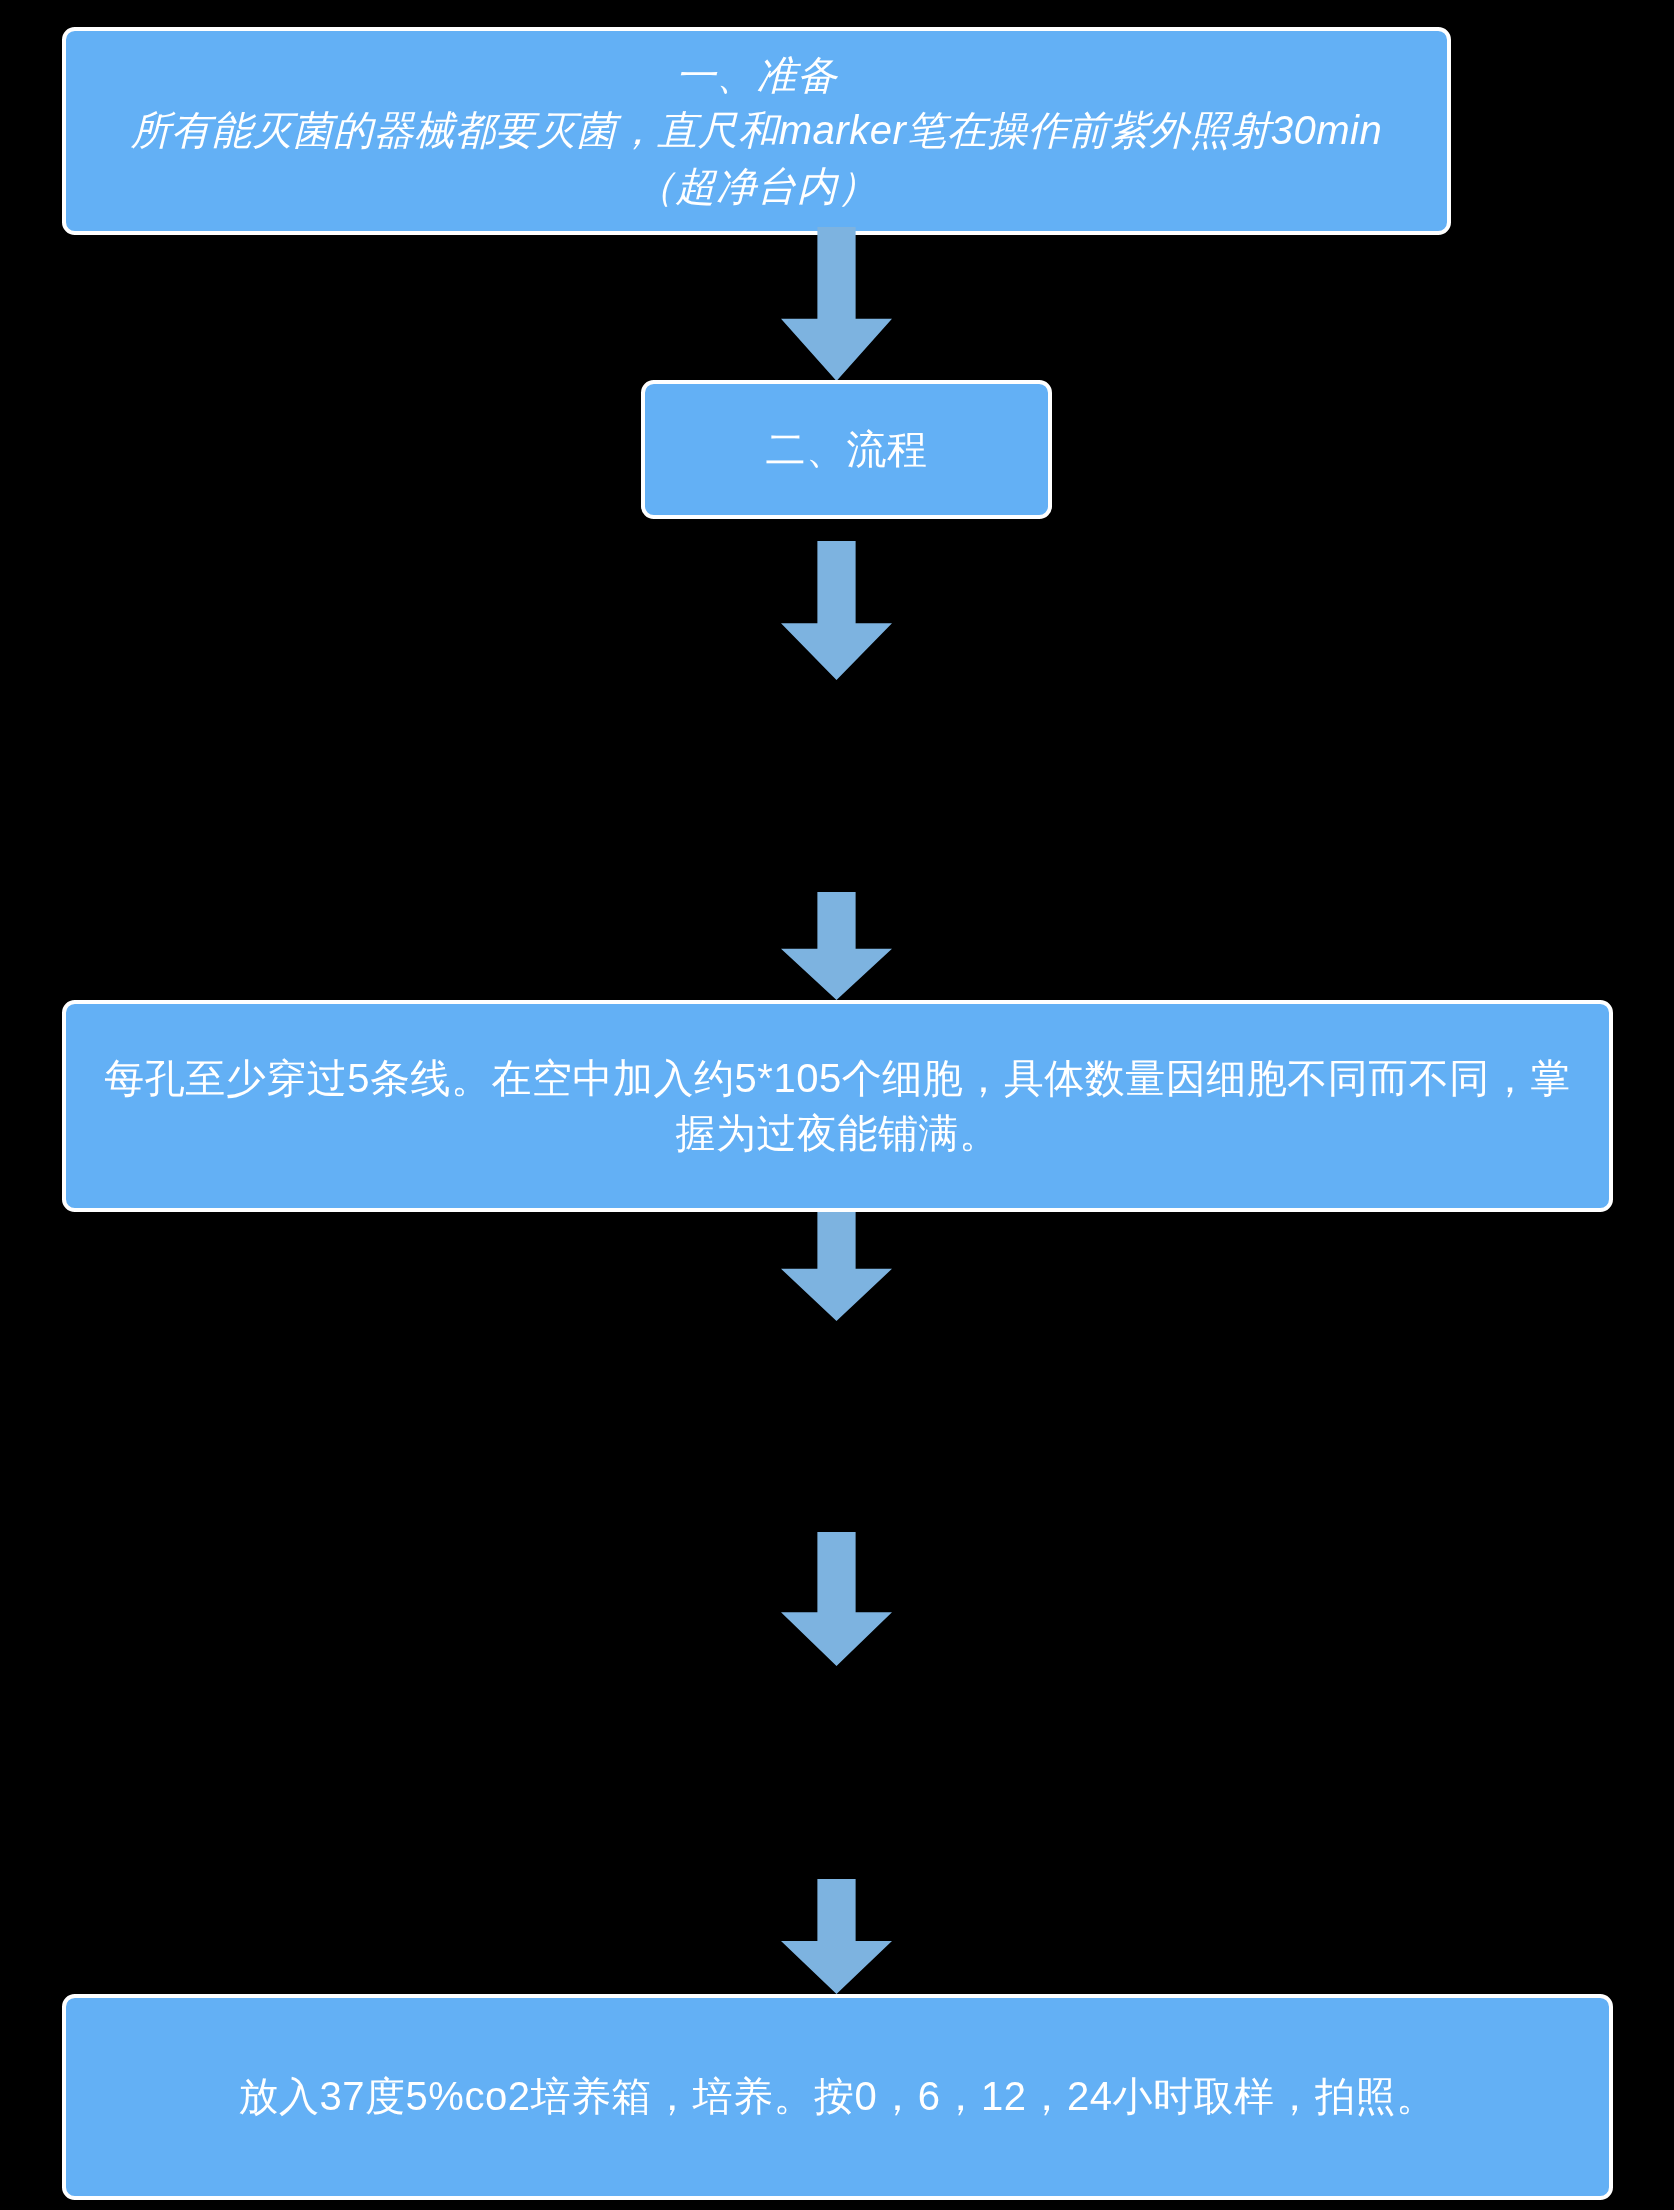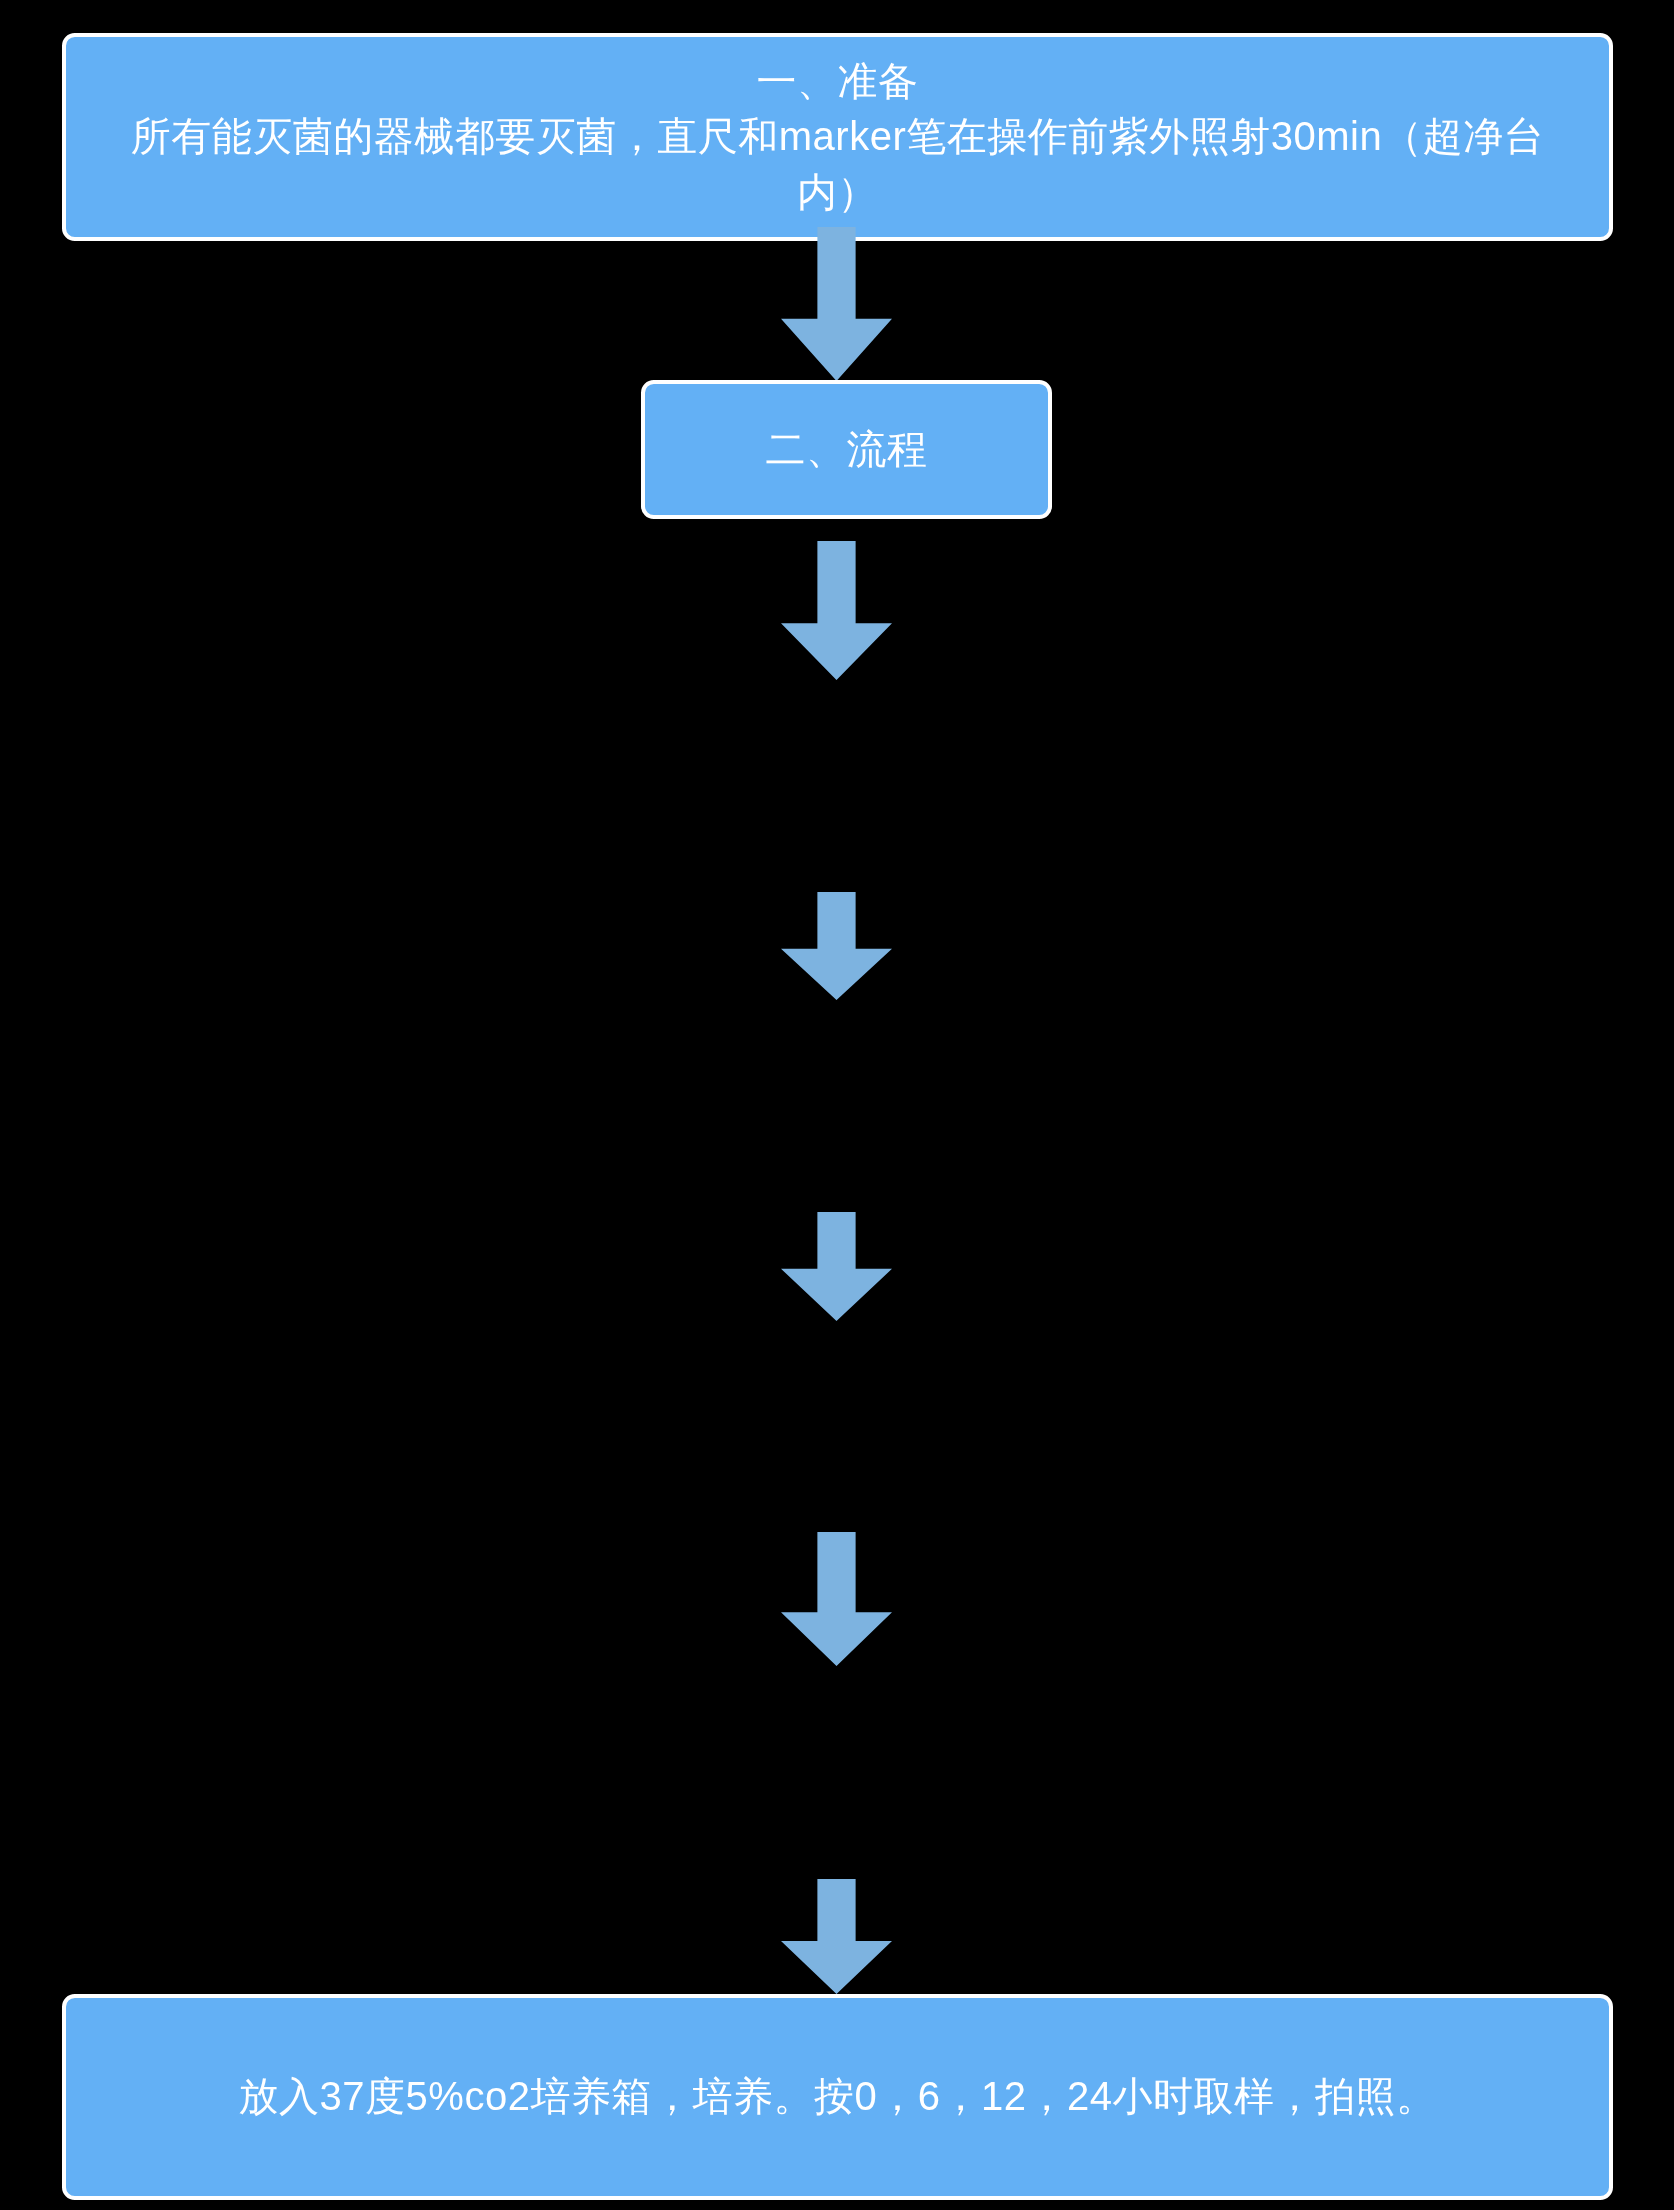--- a/index.html
+++ b/index.html
@@ -42,21 +42,21 @@
     display: block;
     width: 100%;
     color: #ffffff;
     font-weight: 400;
     line-height: 1.38;
     letter-spacing: 0.5px;
     white-space: pre-line;
   }
 
   
-  #node-prepare      { left: 62px;  top: 33px;   width: 1551px; height: 208px; }
+  #node-prepare      { left: 62px;  top: 27px;   width: 1389px; height: 208px; font-style: italic; }
   #node-process      { left: 641px; top: 380px;  width: 411px;  height: 139px; }
   #node-draw-lines   { left: 62px;  top: 680px;  width: 1551px; height: 212px; }
   #node-seed-cells   { left: 62px;  top: 1000px; width: 1551px; height: 212px; }
   #node-scratch      { left: 62px;  top: 1320px; width: 1551px; height: 212px; }
   #node-wash-pbs     { left: 62px;  top: 1667px; width: 1551px; height: 212px; }
   #node-incubate     { left: 62px;  top: 1994px; width: 1551px; height: 206px; }
 
   #node-prepare    .node-text { font-size: 40px; }
   #node-process    .node-text { font-size: 40px; }
   #node-draw-lines .node-text { font-size: 40px; }
@@ -106,20 +106,23 @@
     </svg>
   </div>
 
 
   <div class="arrow" id="arrow-3">
     <svg viewBox="0 0 122 118" preserveAspectRatio="none" aria-hidden="true">
       <polygon points="40,0 82,0 82,62 122,62 61,118 0,62 40,62" fill="#7db3e0"></polygon>
     </svg>
   </div>
 
+  <div class="node" id="node-seed-cells">
+    <span class="node-text">每孔至少穿过5条线。在空中加入约5*105个细胞，具体数量因细胞不同而不同，掌握为过夜能铺满。</span>
+  </div>
 
   <div class="arrow" id="arrow-4">
     <svg viewBox="0 0 122 119" preserveAspectRatio="none" aria-hidden="true">
       <polygon points="40,0 82,0 82,62 122,62 61,119 0,62 40,62" fill="#7db3e0"></polygon>
     </svg>
   </div>
 
 
   <div class="arrow" id="arrow-5">
     <svg viewBox="0 0 122 147" preserveAspectRatio="none" aria-hidden="true">

